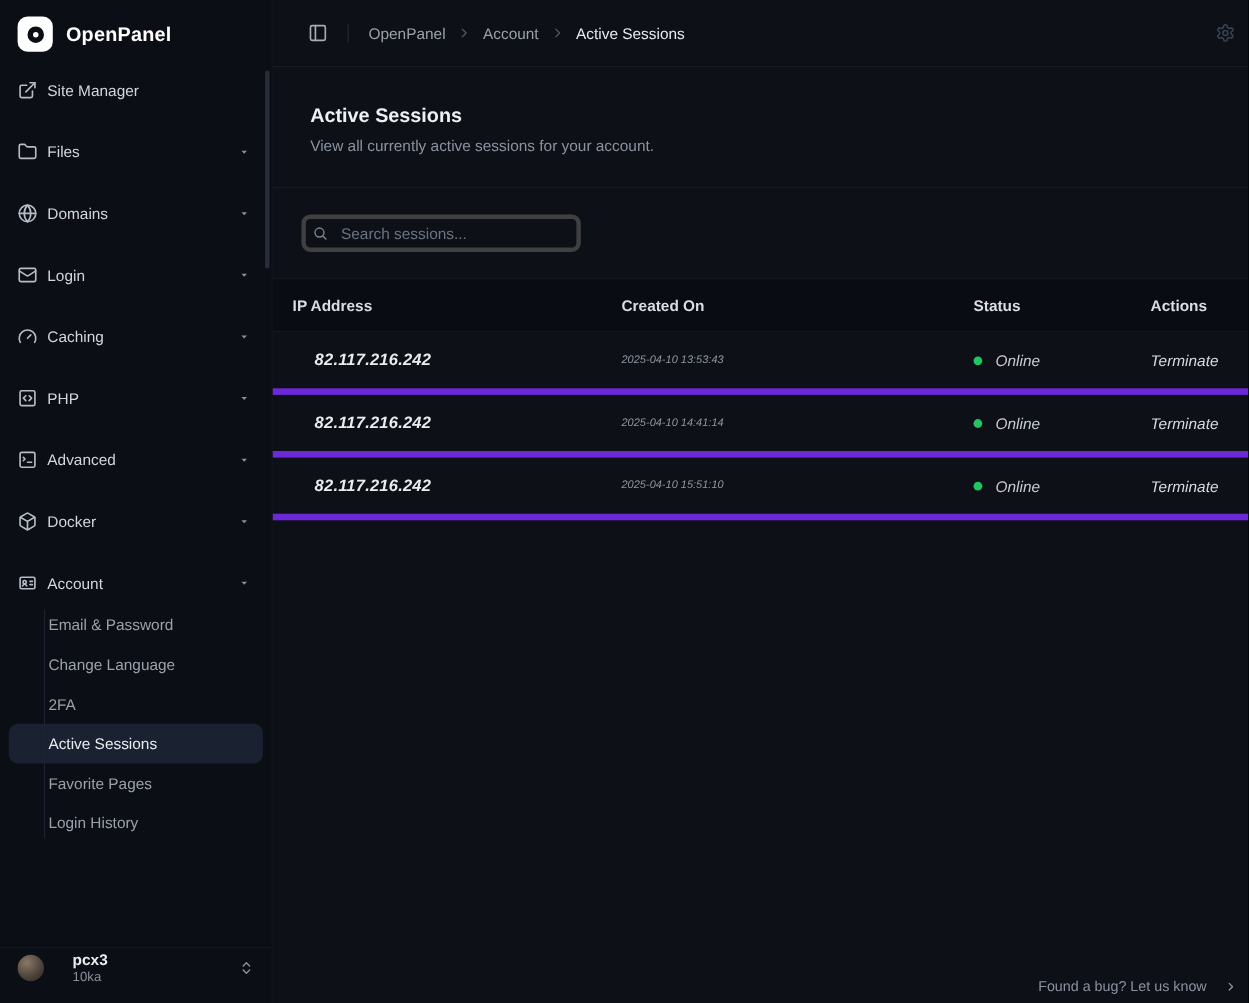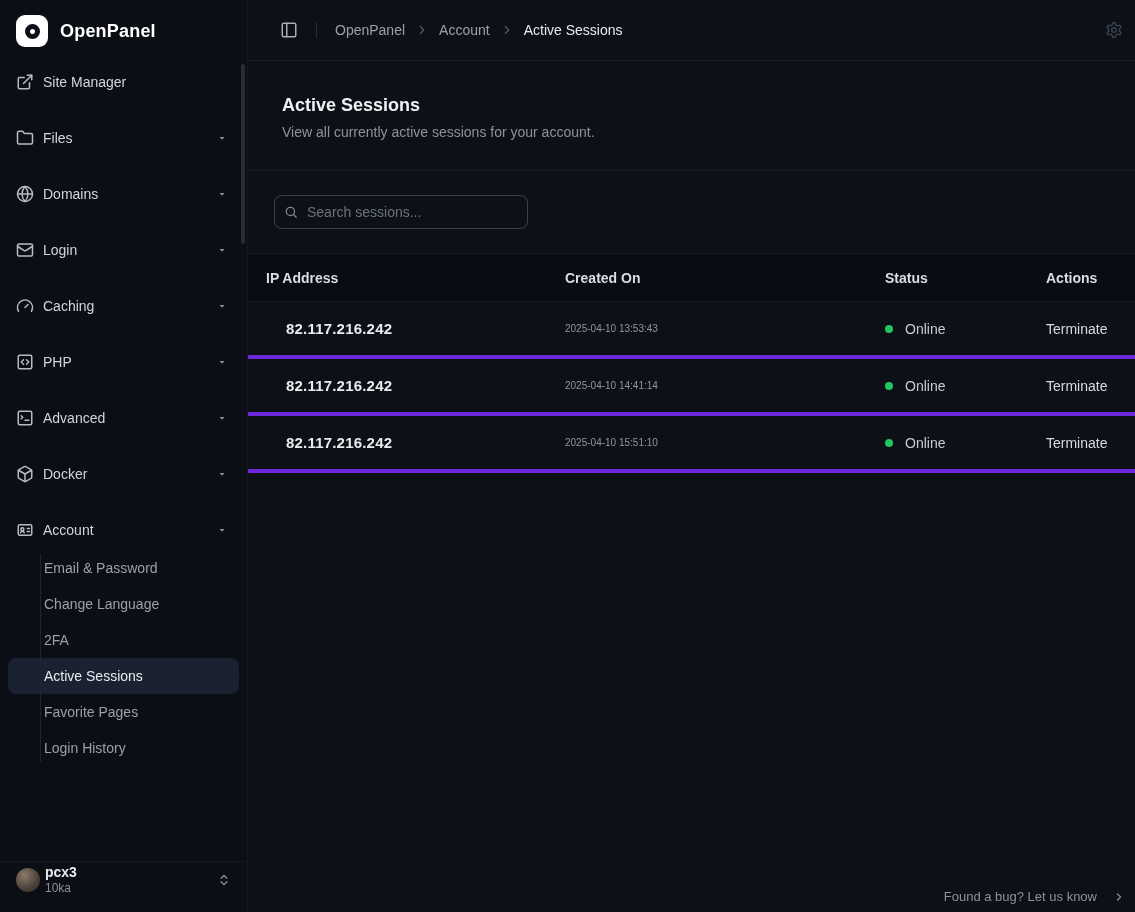--- a/index.html
+++ b/index.html
@@ -23,21 +23,21 @@
   .nav-icon{width:18px;height:18px;color:#b6bcc5;display:flex;flex-shrink:0;}
   .nav-icon svg{width:18px;height:18px;}
   .nav-label{flex:1;font-size:14px;color:#d2d6dc;font-weight:500;}
   .chev-down{width:10px;height:10px;color:#8b929e;display:flex;flex-shrink:0;}
   .chev-down svg{width:10px;height:10px;}
   .subnav{position:relative;margin-top:0;}
   .subnav-guide{position:absolute;left:32px;top:4px;bottom:4px;width:1px;background:#1e2431;}
   .sub-item{height:36px;display:flex;align-items:center;padding-left:36px;border-radius:8px;color:#9aa1ab;font-size:14px;cursor:pointer;}
   .sub-item.active{background:var(--active-item-bg);color:#e8ebef;}
   .sidebar-scroll{position:absolute;right:2px;top:64px;width:4px;height:180px;border-radius:2px;background:#272e3a;cursor:pointer;}
-  .user-row{margin-top:auto;display:flex;align-items:center;gap:5px;padding:2px 16px 16px;border-top:1px solid #131823;cursor:pointer;}
+  .user-row{margin-top:auto;display:flex;align-items:center;gap:26px;padding:2px 16px 16px;border-top:1px solid #131823;cursor:pointer;}
   .avatar{width:24px;height:24px;border-radius:50%;flex-shrink:0;background:radial-gradient(circle at 35% 30%,#8a7968,#4a4138 60%,#2c2824);}
   .user-info{display:flex;flex-direction:column;line-height:1.15;}
   .user-name{font-size:14px;font-weight:700;color:#e9ecef;}
   .user-sub{font-size:12px;color:var(--muted);margin-top:2px;}
   .updown{margin-left:auto;width:14px;height:14px;color:#8b929e;display:flex;}
   .updown svg{width:14px;height:14px;}
 
   
   .main{flex:1;display:flex;flex-direction:column;background:var(--main-bg);position:relative;min-width:0;}
   .topbar{height:61px;min-height:61px;display:flex;align-items:center;padding:0 16px 0 32px;border-bottom:1px solid var(--border);position:relative;}
@@ -53,27 +53,27 @@
   .gear svg{width:18px;height:18px;}
 
   .page-header{padding:34px 34px 30px;border-bottom:1px solid var(--border);}
   .page-title{margin:0;font-size:18px;font-weight:700;color:#eef1f4;}
   .page-subtitle{margin:8px 0 0;font-size:14px;color:var(--muted);}
 
   .toolbar{padding:24px 26px;border-bottom:1px solid var(--border);}
   .search{position:relative;width:254px;}
   .search-icon{position:absolute;left:10px;top:50%;transform:translateY(-50%);width:14px;height:14px;color:#7c8490;display:flex;}
   .search-icon svg{width:14px;height:14px;}
-  .search input{width:100%;height:34px;background:var(--main-bg);border:1px solid #404040;border-radius:8px;color:#dfe3e8;font-size:14px;padding:0 12px 0 32px;outline:none;font-family:inherit;}
+  .search input{width:100%;height:34px;background:var(--main-bg);border:4px solid #404040;border-radius:8px;color:#dfe3e8;font-size:14px;padding:0 12px 0 32px;outline:none;font-family:inherit;}
   .search input::placeholder{color:#6b7380;}
 
   .thead,.trow{display:grid;grid-template-columns:299px 320px 161px 1fr;padding-left:18px;align-items:center;}
   .thead{height:48px;background:var(--thead-bg);border-bottom:1px solid var(--border);}
   .th{font-size:14px;font-weight:700;color:#d9dee4;}
-  .trow{height:57px;border-bottom:4px solid #6d28d9;}
+  .trow{height:57px;border-bottom:6px solid #6d28d9;font-style:italic;}
   .td-ip{font-size:15px;font-weight:700;color:#e9ecef;padding-left:20px;letter-spacing:.2px;}
   .td-date{font-size:10px;color:#8f96a1;}
   .td-status{display:flex;align-items:center;gap:12px;font-size:14px;color:#c6ccd4;}
   .dot{width:8px;height:8px;border-radius:50%;background:var(--green);flex-shrink:0;}
   .td-action{font-size:14px;color:#d7dbe0;cursor:pointer;}
 
   .bug-link{position:absolute;right:10px;bottom:8px;display:flex;align-items:center;gap:16px;color:var(--muted);font-size:13px;cursor:pointer;text-decoration:none;}
   .bug-link .chev{width:12px;height:12px;display:flex;color:var(--muted);}
   .bug-link .chev svg{width:12px;height:12px;}
 </style>

